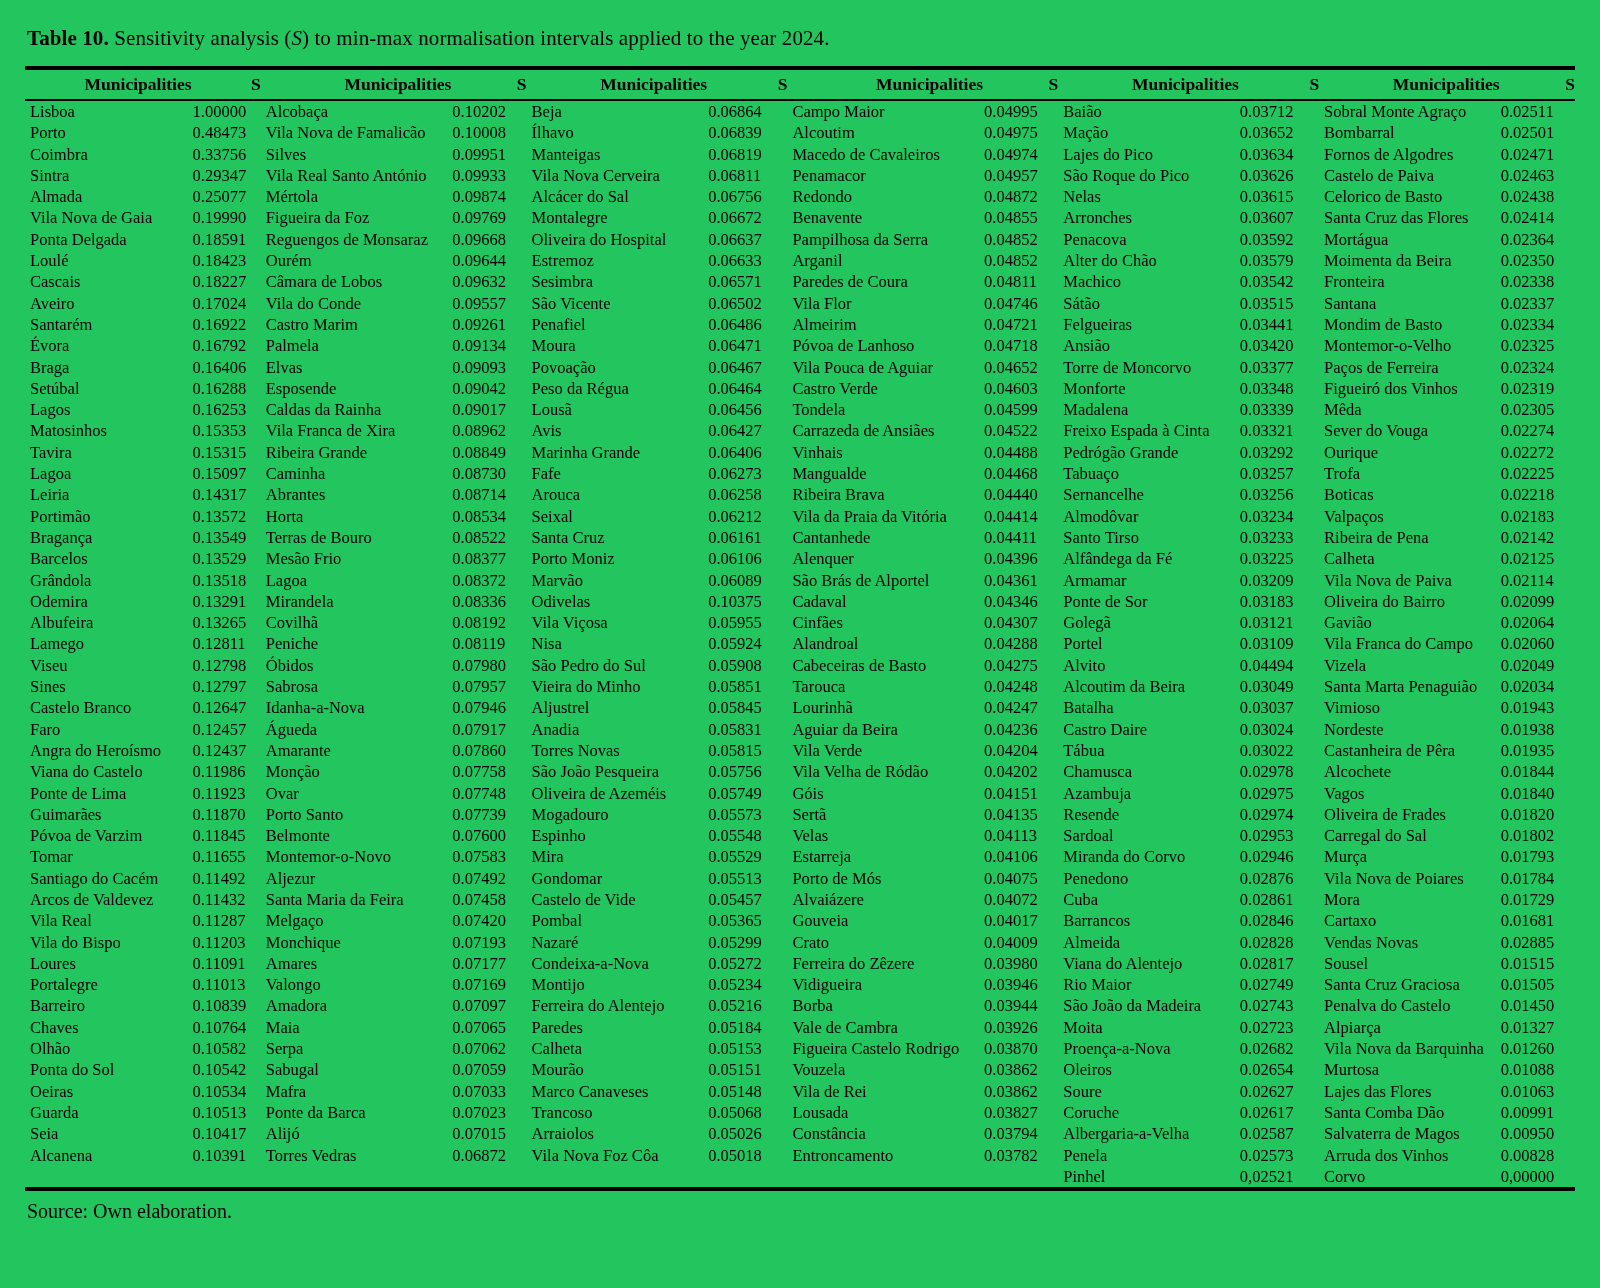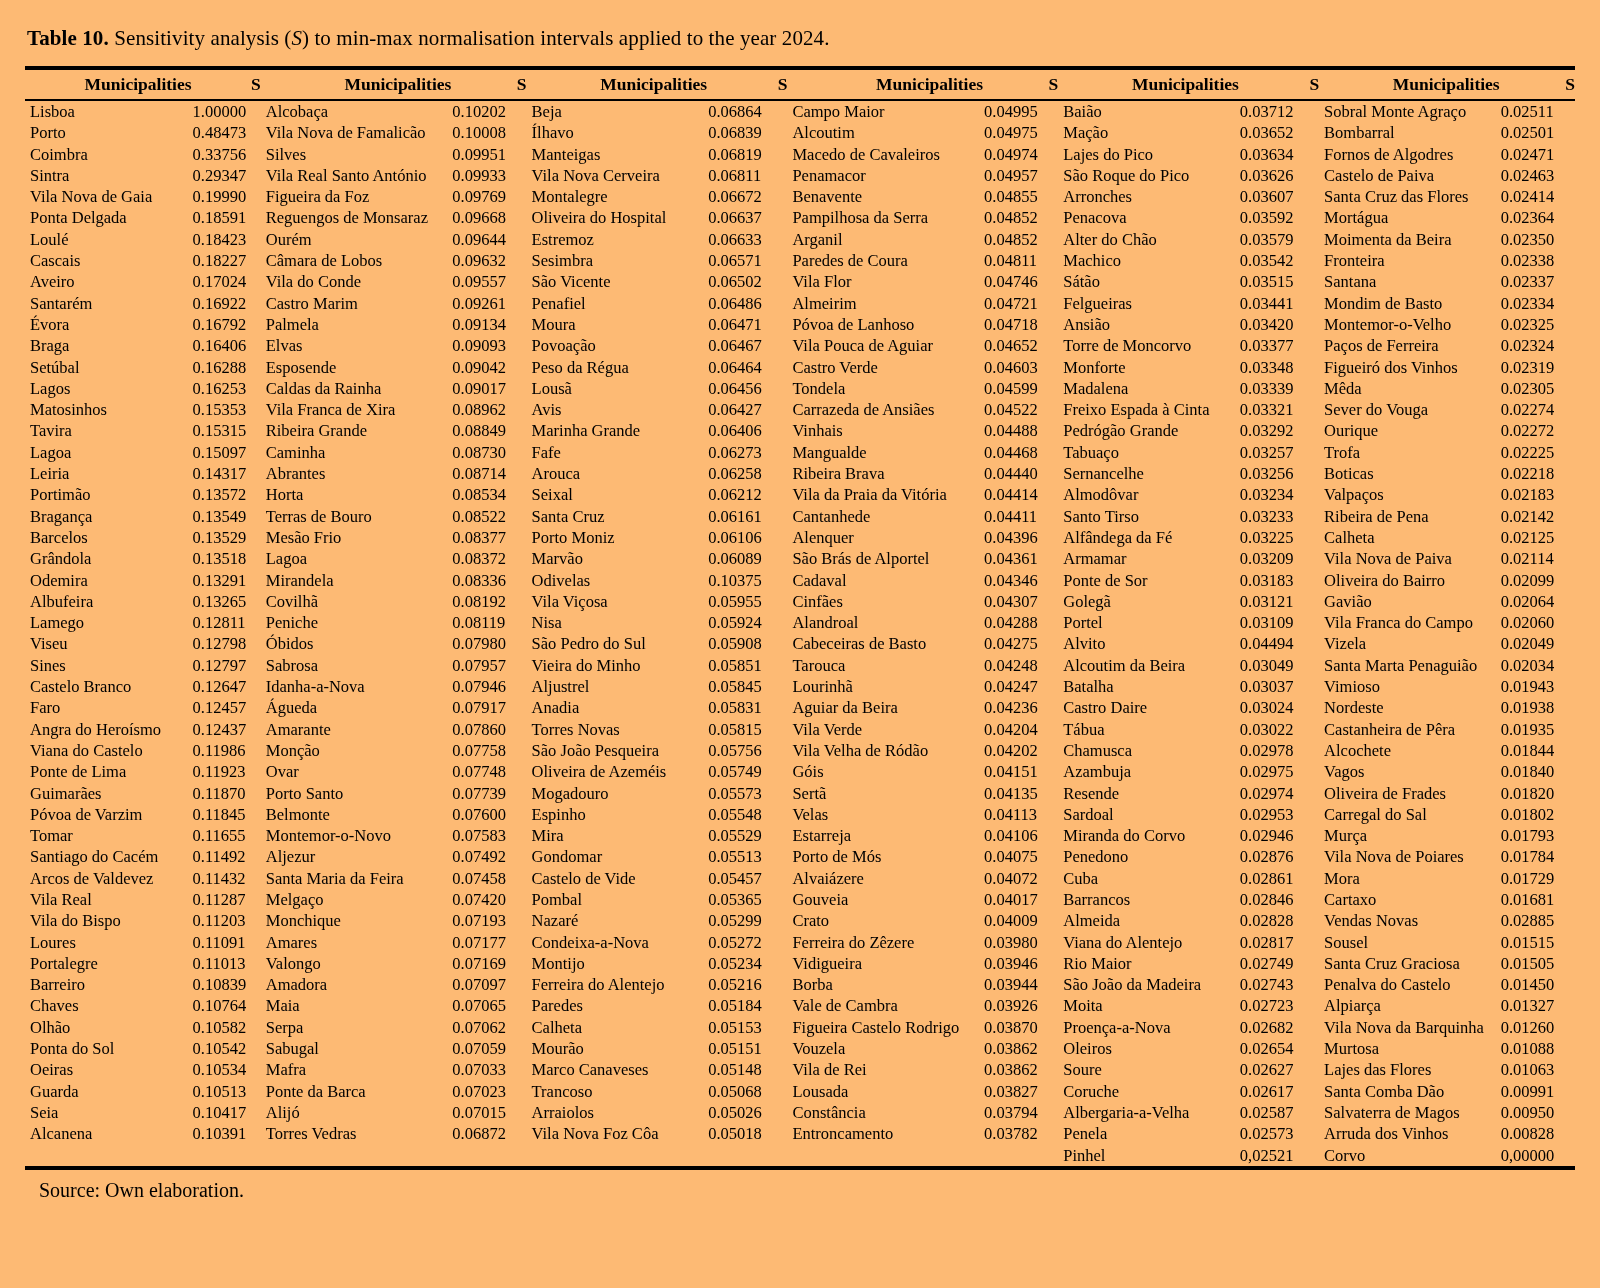--- a/index.html
+++ b/index.html
@@ -7,21 +7,21 @@
     padding: 0;
     background: #ffffff;
     color: #000000;
     font-family: "Liberation Serif", "DejaVu Serif", serif;
   }
   .page {
     width: 1600px;
     height: 1288px;
     box-sizing: border-box;
     padding: 26px 25px 0 25px;
-    background: #fdba74;
+    background: #22c55e;
     overflow: hidden;
   }
   .caption {
     font-size: 21px;
     margin: 0 0 15px 2px;
     letter-spacing: 0.1px;
   }
   .caption b { font-weight: bold; }
   .caption i { font-style: italic; }
   table.sens {
@@ -46,21 +46,21 @@
     line-height: 21.3px;
     padding: 0;
     white-space: nowrap;
     overflow: hidden;
     vertical-align: middle;
   }
   table.sens td.muni { padding-left: 5px; }
   table.sens td.sval { padding-left: 1px; }
   .source {
     font-size: 20px;
-    margin: 9px 0 0 14px;
+    margin: 9px 0 0 2px;
   }
 </style>
 </head>
 <body>
 
 <div class="page">
 
   <p class="caption"><b>Table 10.</b><span> Sensitivity analysis (</span><i>S</i><span>) to min-max normalisation intervals applied to the year 2024.</span></p>
 
   <table class="sens">
@@ -145,20 +145,34 @@
           <td class="muni">Vila Nova Cerveira</td>
           <td class="sval">0.06811</td>
           <td class="muni">Penamacor</td>
           <td class="sval">0.04957</td>
           <td class="muni">São Roque do Pico</td>
           <td class="sval">0.03626</td>
           <td class="muni">Castelo de Paiva</td>
           <td class="sval">0.02463</td>
         </tr>
         <tr>
+          <td class="muni">Almada</td>
+          <td class="sval">0.25077</td>
+          <td class="muni">Mértola</td>
+          <td class="sval">0.09874</td>
+          <td class="muni">Alcácer do Sal</td>
+          <td class="sval">0.06756</td>
+          <td class="muni">Redondo</td>
+          <td class="sval">0.04872</td>
+          <td class="muni">Nelas</td>
+          <td class="sval">0.03615</td>
+          <td class="muni">Celorico de Basto</td>
+          <td class="sval">0.02438</td>
+        </tr>
+        <tr>
           <td class="muni">Vila Nova de Gaia</td>
           <td class="sval">0.19990</td>
           <td class="muni">Figueira da Foz</td>
           <td class="sval">0.09769</td>
           <td class="muni">Montalegre</td>
           <td class="sval">0.06672</td>
           <td class="muni">Benavente</td>
           <td class="sval">0.04855</td>
           <td class="muni">Arronches</td>
           <td class="sval">0.03607</td>

